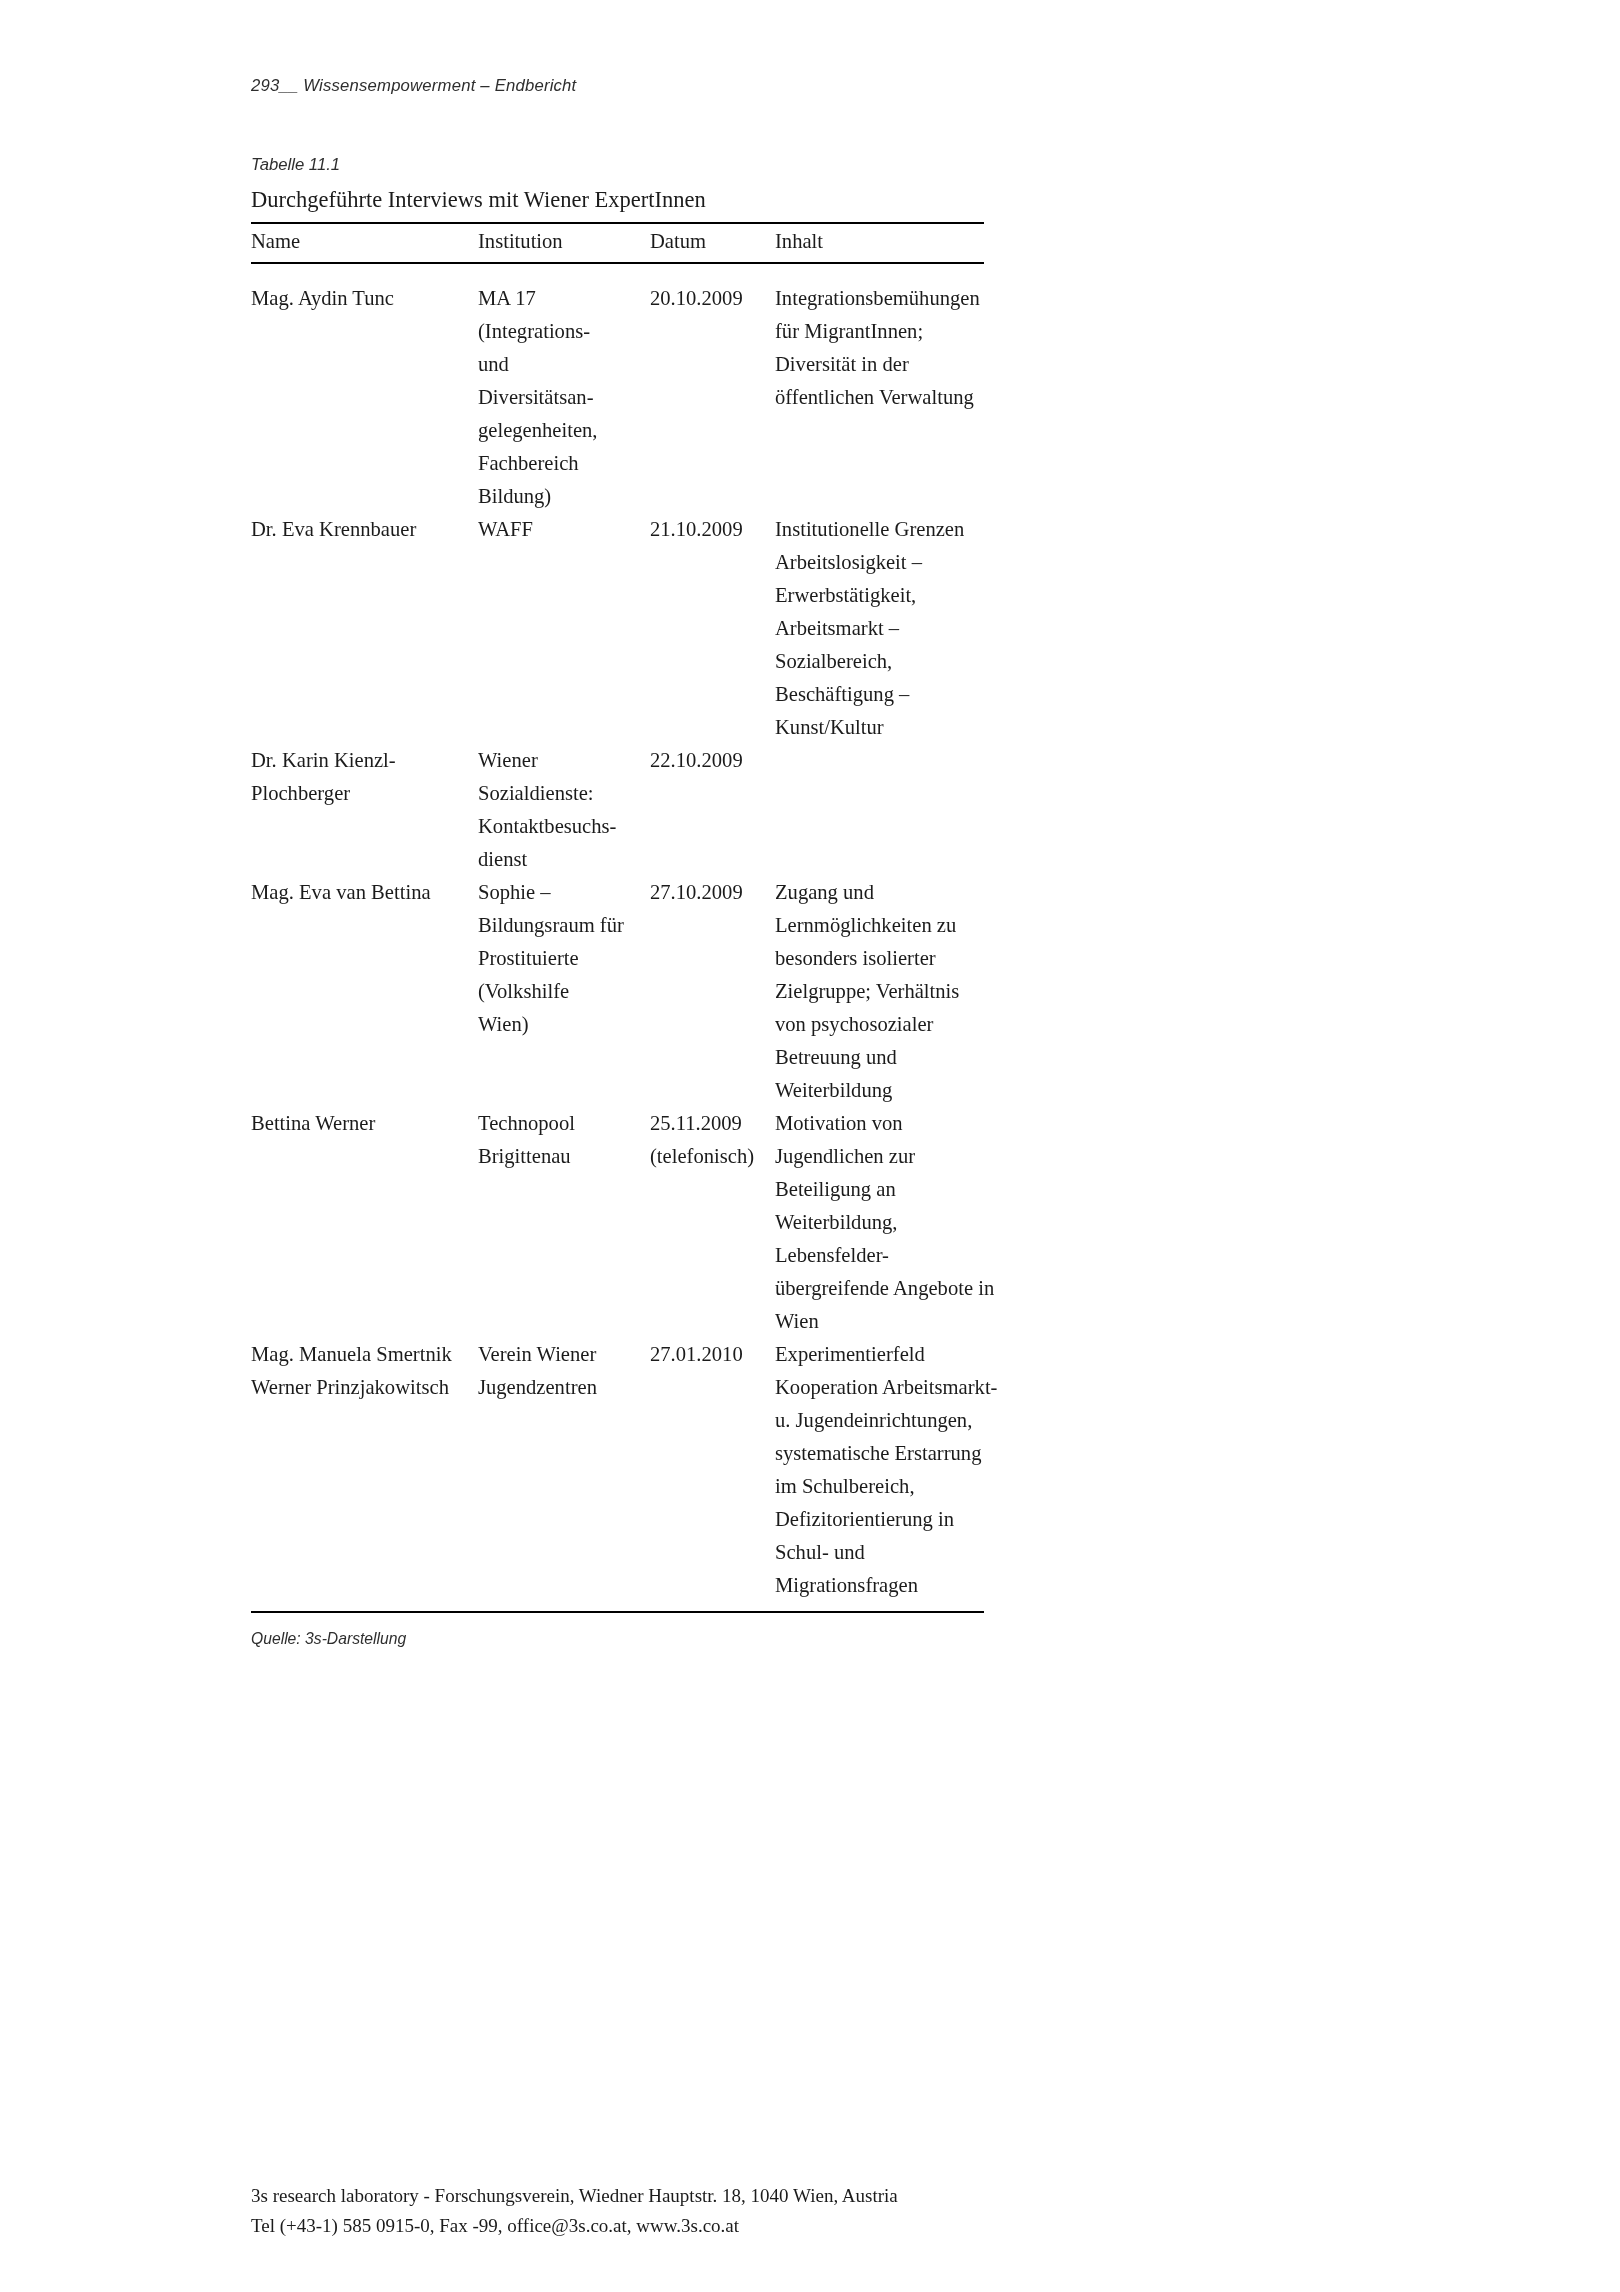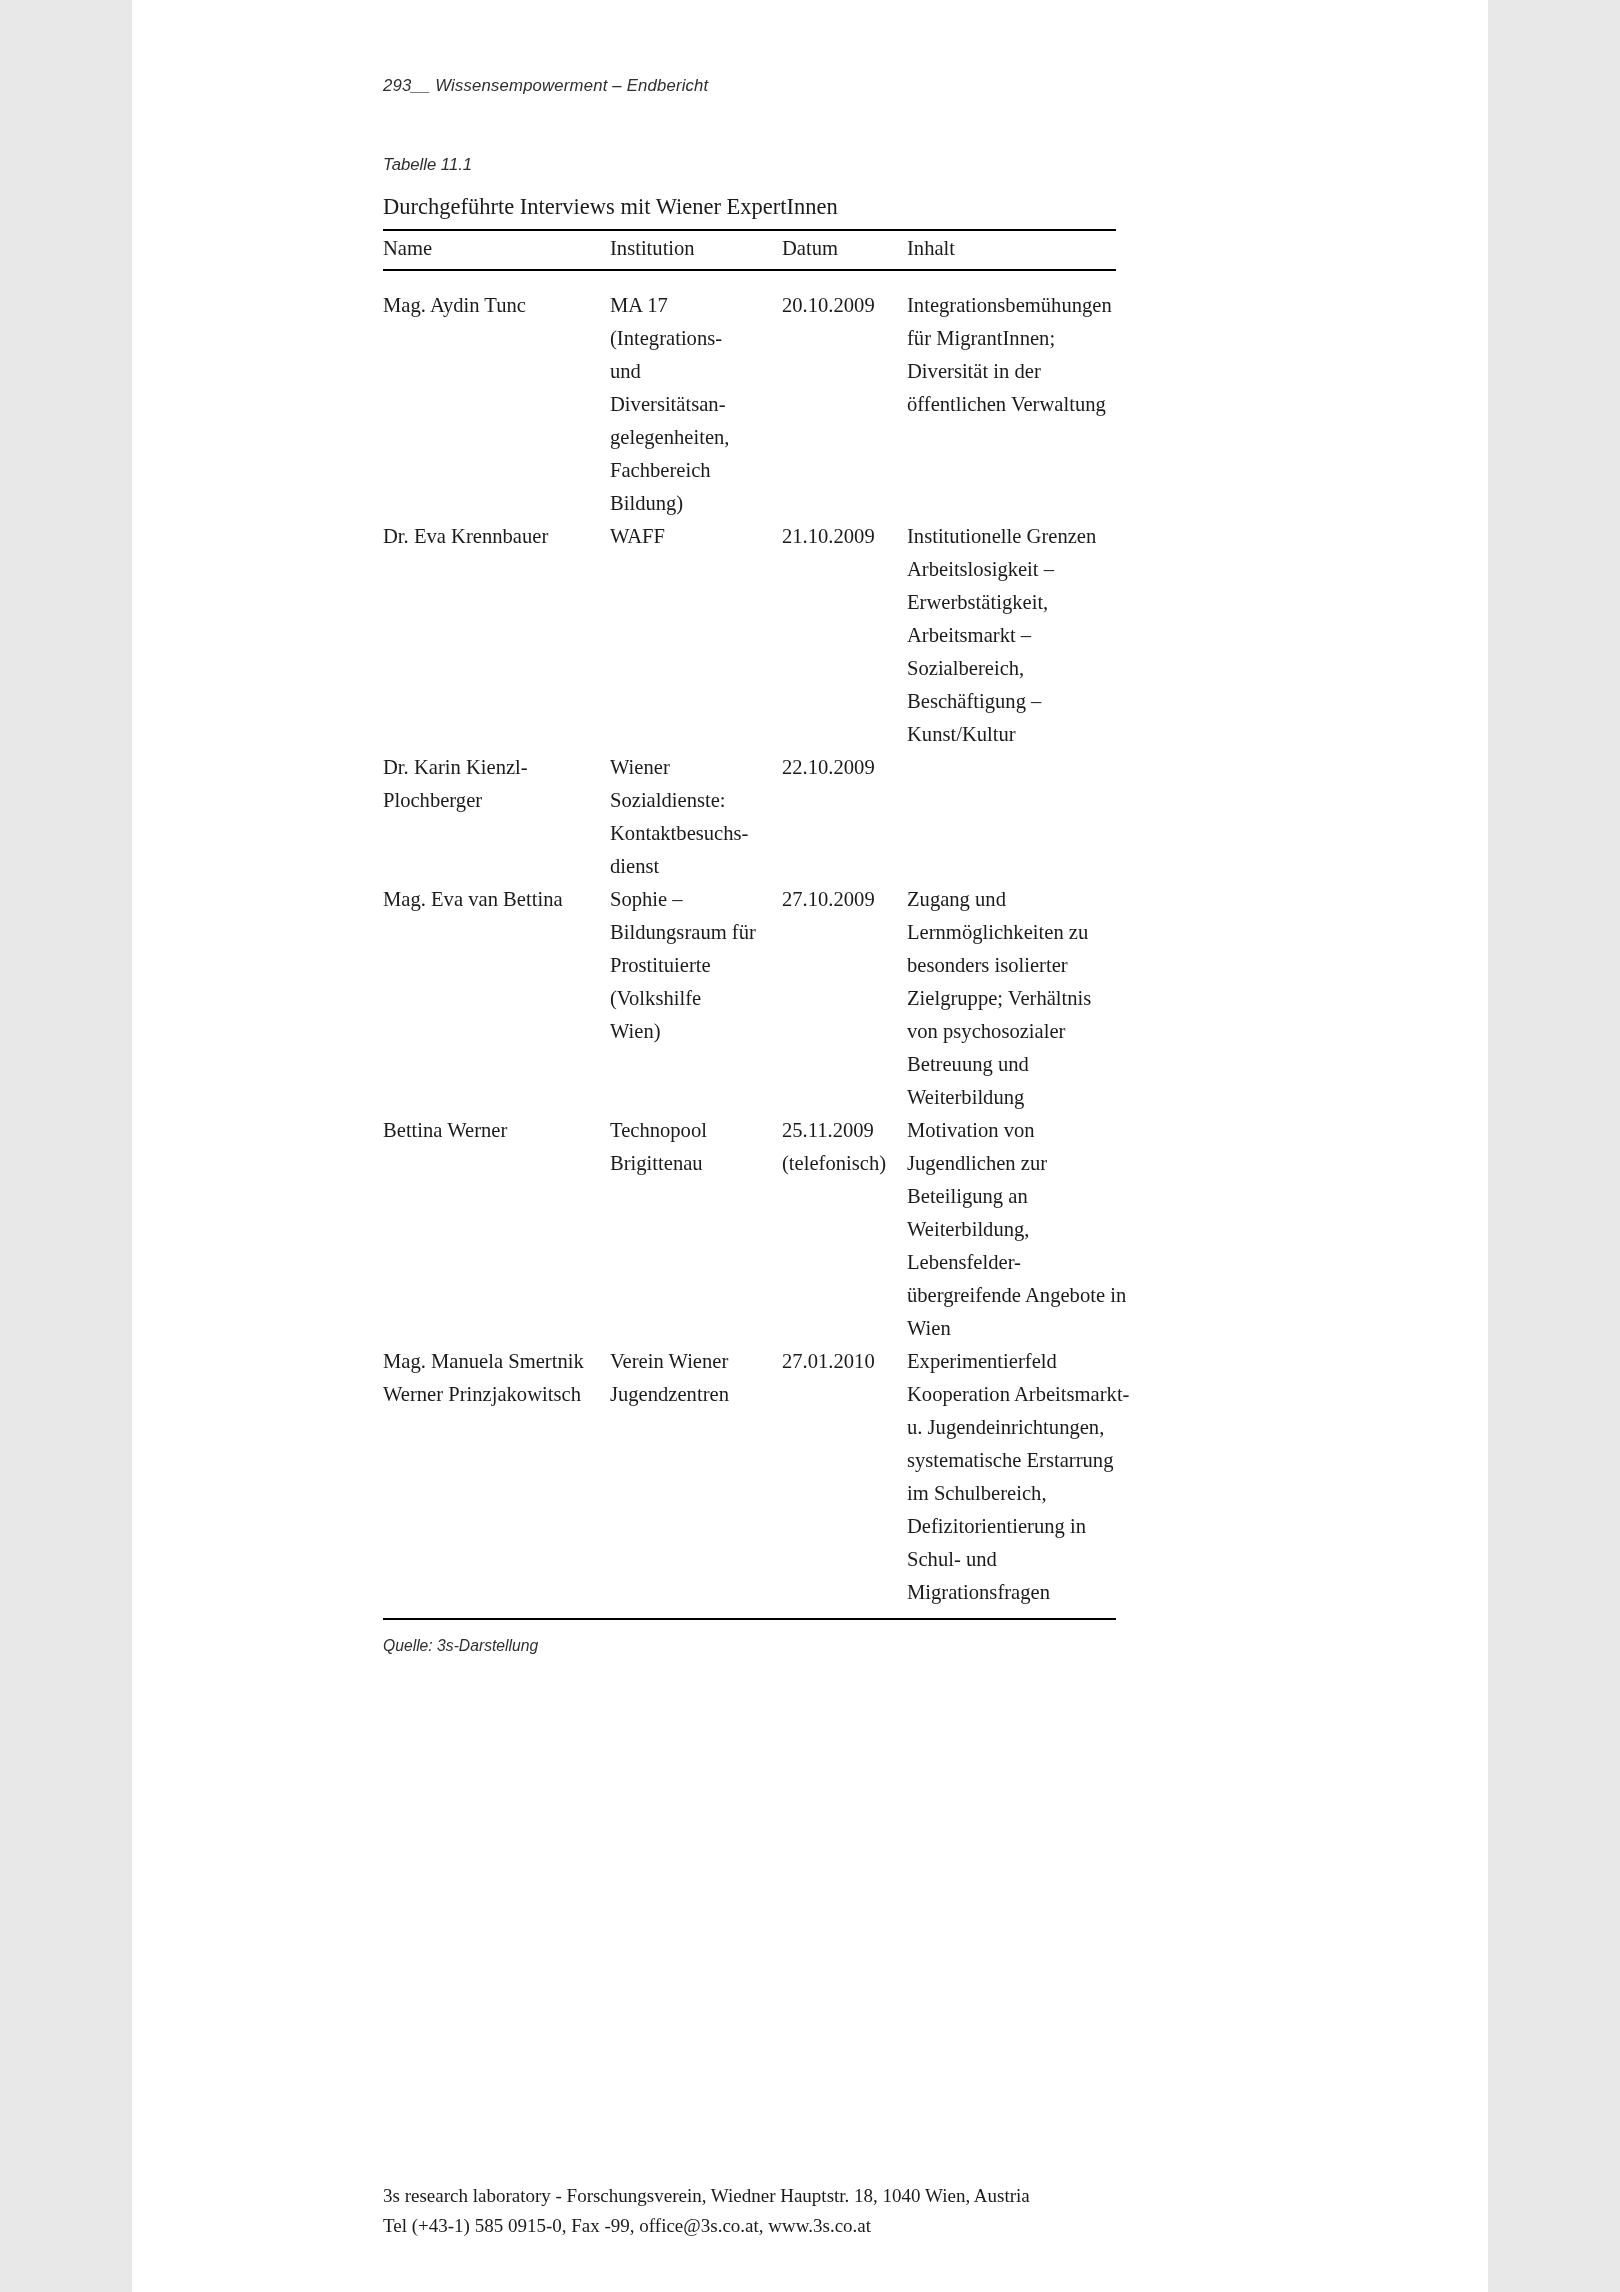--- a/index.html
+++ b/index.html
@@ -1,18 +1,18 @@
 <!DOCTYPE html>
 <html><head>
 <meta charset="utf-8">
 <style>
   html, body { margin: 0; padding: 0; background: #e8e8e8; }
   .page {
     position: relative;
-    width: 1356px;
+    width: 1620px;
     height: 2293px;
     background: #ffffff;
     font-family: "Liberation Serif", serif;
     color: #1b1b1b;
     margin: 0 auto;
     overflow: hidden;
   }
   .doc-header {
     position: absolute;
     left: 251px;
@@ -27,21 +27,21 @@
     position: absolute;
     left: 251px;
     top: 155px;
     width: 733px;
   }
   .table-caption {
     font-family: "Liberation Sans", sans-serif;
     font-style: italic;
     font-size: 16.7px;
     color: #2e2e2e;
-    margin-bottom: 18px;
+    margin-bottom: 11px;
   }
   .table-title {
     font-size: 22.5px;
     line-height: 27.4px;
     margin-bottom: 8.8px;
   }
   .tbl { border-top: 2px solid #000; width: 733px; }
   .tr {
     display: grid;
     grid-template-columns: 218px 163px 116px 237px;

